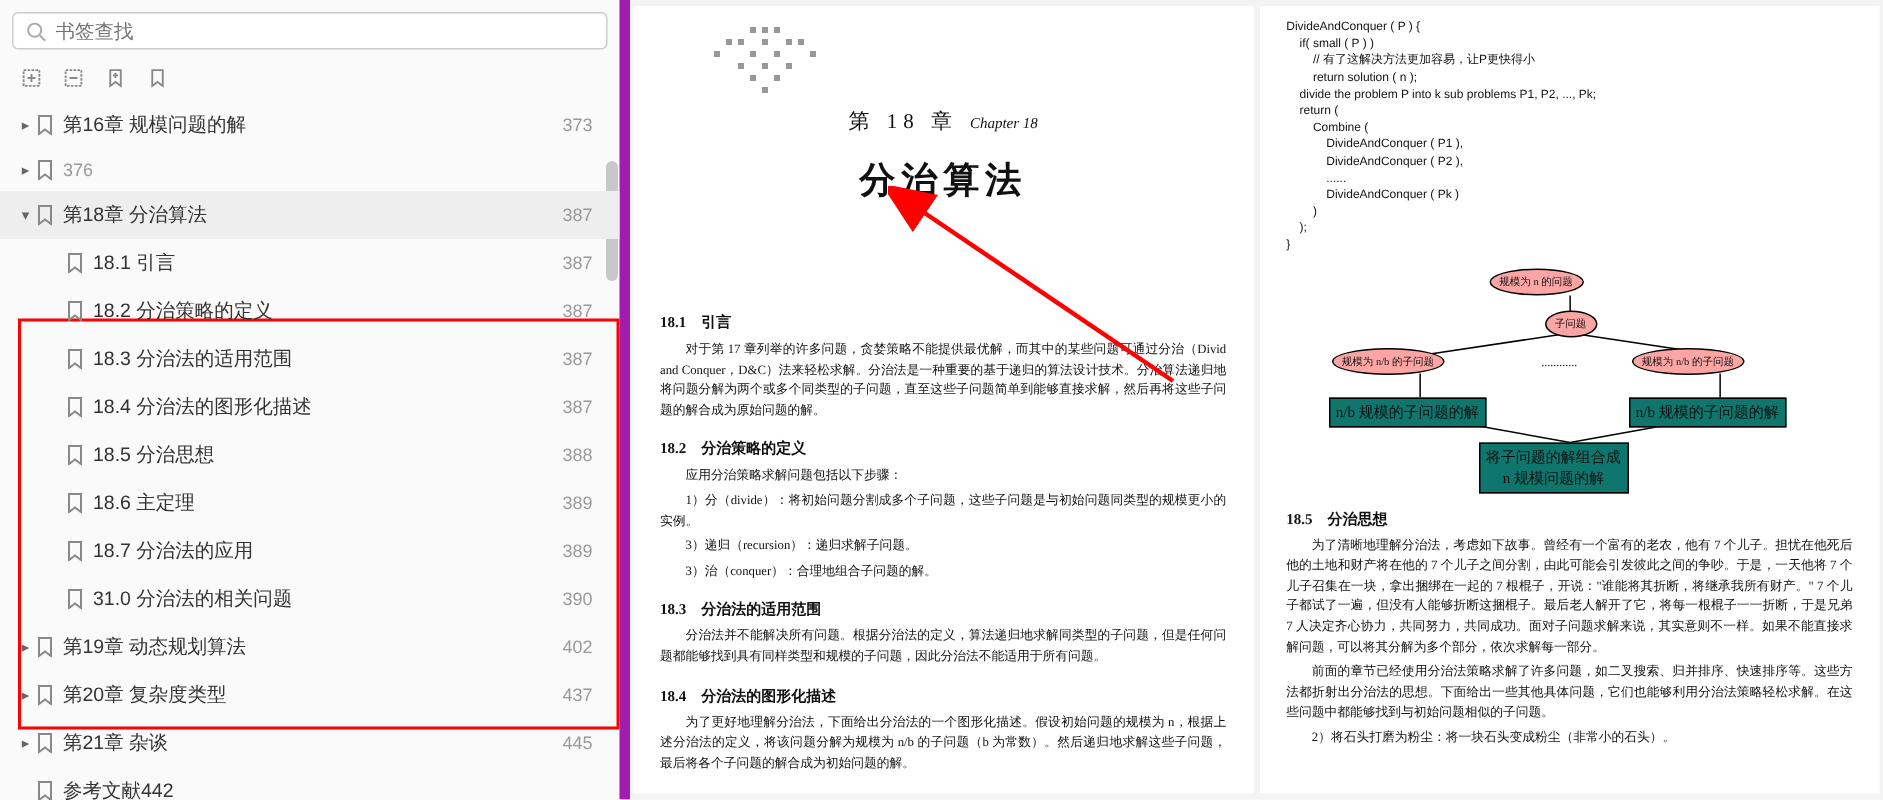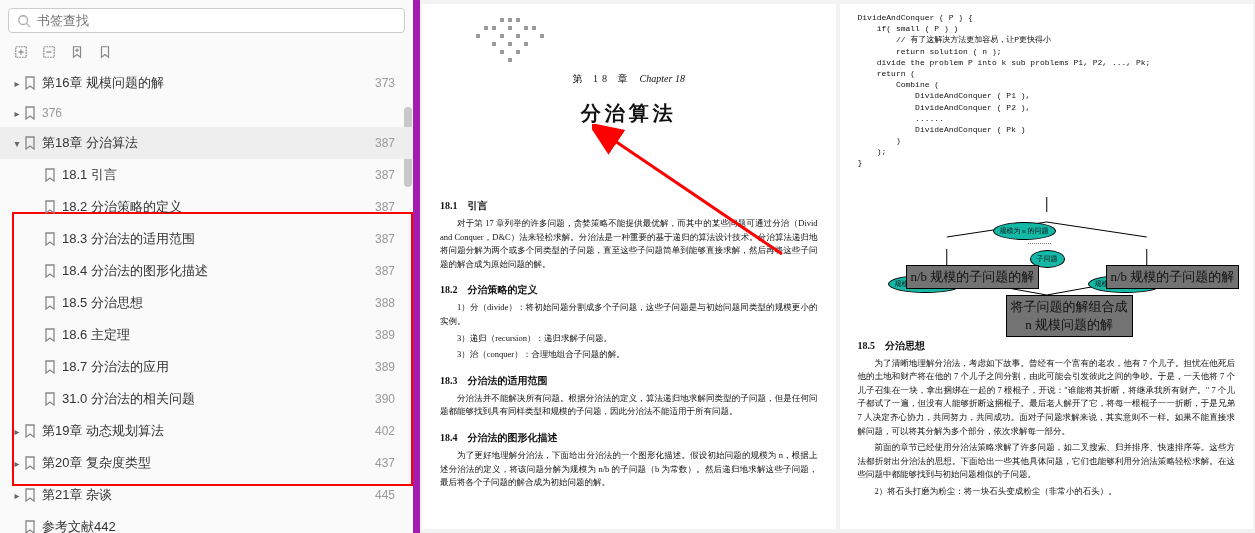--- a/index.html
+++ b/index.html
@@ -19,29 +19,29 @@
 .bm-icon svg { width: 12px; height: 14px; fill: none; stroke: #888; stroke-width: 1.3; }
 .outline-item .label { flex: 1; white-space: nowrap; overflow: hidden; text-overflow: ellipsis; }
 .outline-item .page { color: #999; font-size: 12px; padding-right: 14px; }
 .outline-item.sub { padding-left: 44px; }
 .highlight-box { position: absolute; border: 2px solid #f00; pointer-events: none; left: 12px; right: 0; top: 145px; height: 274px; }
 .scrollbar-track { position: absolute; right: 0; top: 0; bottom: 0; width: 10px; }
 .scrollbar-thumb { position: absolute; right: 1px; width: 8px; background: #c8c8c8; border-radius: 4px; cursor: pointer; }
 .pdf-view { flex: 1; background: #f3f3f3; position: relative; overflow: hidden; display: flex; }
 .page-col { flex: 1; background: #fff; margin: 4px 2px; font-size: 9px; color: #111; padding: 8px 18px; position: relative; overflow: hidden; font-family: "SimSun", serif; }
 .chapter-head { text-align: center; margin-top: 60px; }
-.chapter-title { font-size: 10px; letter-spacing: 4px; font-family: Liberation Serif, serif; }
-.chapter-big { font-size: 20px; font-weight: bold; margin-top: 14px; letter-spacing: 4px; }
+.chapter-title { font-size: 14px; letter-spacing: 4px; font-family: Liberation Serif, serif; }
+.chapter-big { font-size: 24px; font-weight: bold; margin-top: 14px; letter-spacing: 4px; }
 .sec-title { font-weight: bold; font-size: 10px; margin: 12px 0 4px; }
 .para { font-size: 8.5px; line-height: 1.6; text-indent: 2em; margin-bottom: 3px; text-align: justify; }
-.code-block { font-family: Liberation Mono, monospace; font-size: 8px; line-height: 1.4; white-space: pre; margin-bottom: 8px; }
+.code-block { font-family: Liberation Sans, sans-serif; font-size: 8px; line-height: 1.4; white-space: pre; margin-bottom: 8px; }
 .arrow-annot { position: absolute; pointer-events: none; }
 .diagram { position: relative; height: 150px; font-size: 7px; }
-.dnode { position: absolute; border: 1px solid #000; border-radius: 50%; padding: 3px 6px; background: #14b8a6; white-space: nowrap; font-size: 7px; margin-top: 43px; }
-.dbox { position: absolute; border: 1px solid #000; padding: 2px 4px; background: #737373; font-size: 13px; white-space: nowrap; margin-left: 20px; }
+.dnode { position: absolute; border: 1px solid #000; border-radius: 50%; padding: 3px 6px; background: #fca5a5; white-space: nowrap; font-size: 7px; }
+.dbox { position: absolute; border: 1px solid #000; padding: 2px 4px; background: #0f766e; font-size: 10px; white-space: nowrap; }
 .dot-pattern { position: absolute; top: 8px; left: 18px; width: 140px; height: 60px; }
 .dot-pattern span { position: absolute; width: 4px; height: 4px; background: #999; }
 </style>
 </head>
 <body>
 
 <div class="sidebar">
   <div class="search-bar">
     <div class="search-box">
       <svg viewBox="0 0 16 16">
@@ -224,20 +224,21 @@
           <marker id="ah" markerWidth="12" markerHeight="12" refX="2" refY="5" orient="auto">
             <path d="M0,0 L0,10 L12,5 z" fill="#f00"></path>
           </marker>
         </defs>
       <line x1="190" y1="130" x2="20" y2="15" stroke="#f00" stroke-width="3" marker-end="url(#ah)"></line>
     </svg>
     <div style="height:60px"></div>
     <div class="sec-title">18.1　引言</div>
     <div class="para">对于第 17 章列举的许多问题，贪婪策略不能提供最优解，而其中的某些问题可通过分治（Divid and Conquer，D&amp;C）法来轻松求解。分治法是一种重要的基于递归的算法设计技术。分治算法递归地将问题分解为两个或多个同类型的子问题，直至这些子问题简单到能够直接求解，然后再将这些子问题的解合成为原始问题的解。</div>
     <div class="sec-title">18.2　分治策略的定义</div>
+    <div class="para">应用分治策略求解问题包括以下步骤：</div>
     <div class="para">1）分（divide）：将初始问题分割成多个子问题，这些子问题是与初始问题同类型的规模更小的实例。</div>
     <div class="para">3）递归（recursion）：递归求解子问题。</div>
     <div class="para">3）治（conquer）：合理地组合子问题的解。</div>
     <div class="sec-title">18.3　分治法的适用范围</div>
     <div class="para">分治法并不能解决所有问题。根据分治法的定义，算法递归地求解同类型的子问题，但是任何问题都能够找到具有同样类型和规模的子问题，因此分治法不能适用于所有问题。</div>
     <div class="sec-title">18.4　分治法的图形化描述</div>
     <div class="para">为了更好地理解分治法，下面给出分治法的一个图形化描述。假设初始问题的规模为 n，根据上述分治法的定义，将该问题分解为规模为 n/b 的子问题（b 为常数）。然后递归地求解这些子问题，最后将各个子问题的解合成为初始问题的解。</div>
   </div>
 
   <div class="page-col">

